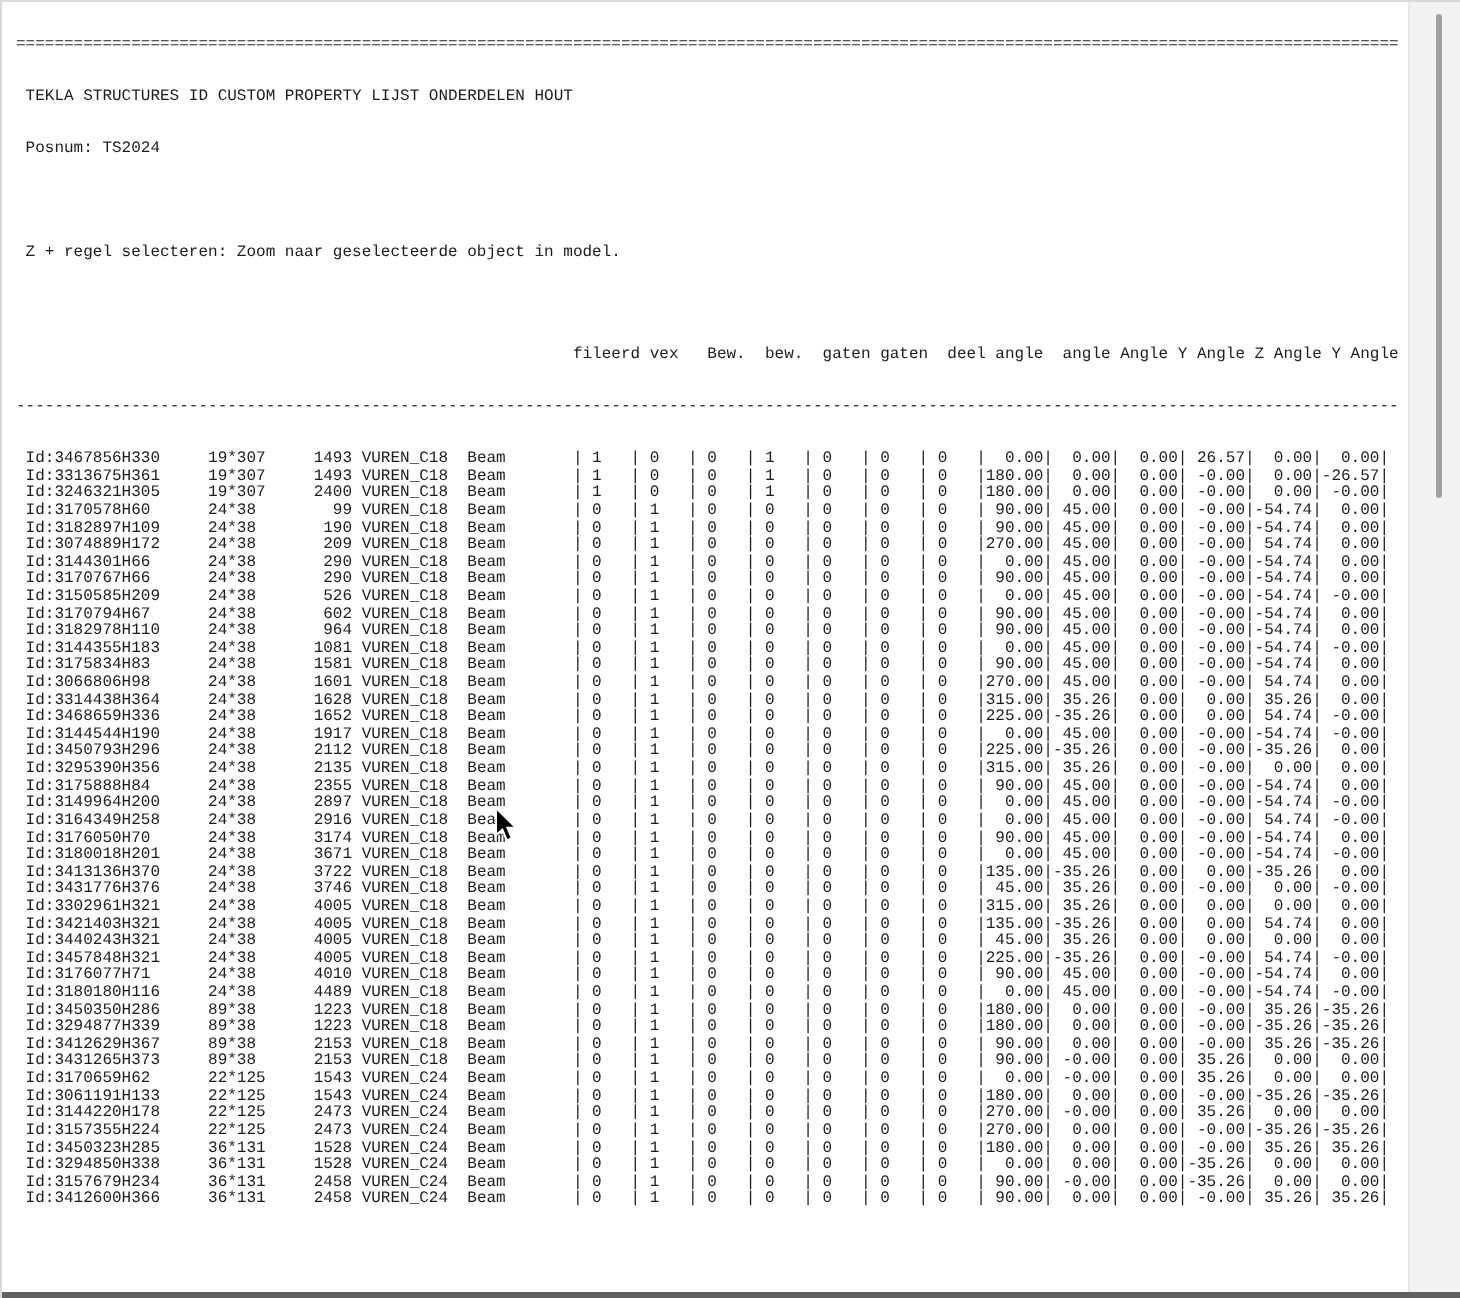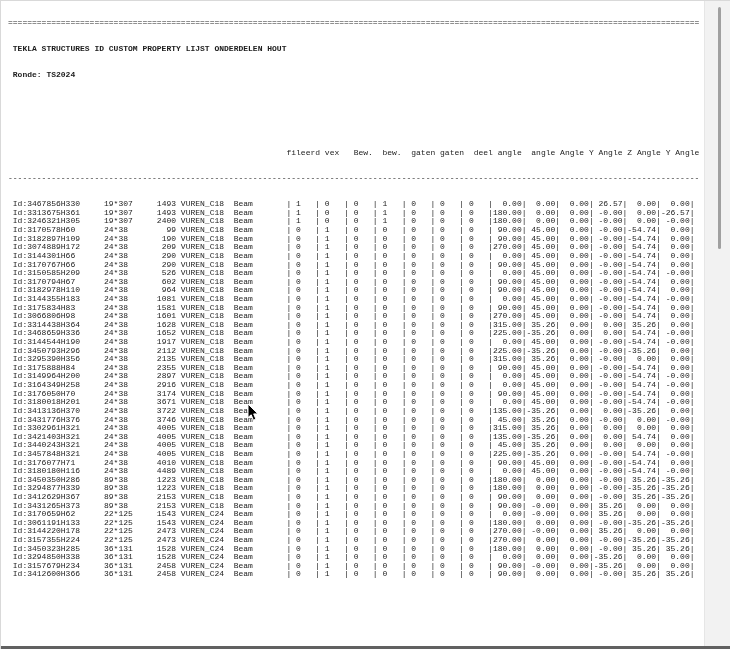--- a/index.html
+++ b/index.html
@@ -10,38 +10,39 @@
   body{width:730px;height:649px;overflow:hidden;background:var(--bg);
        font-family:"Liberation Sans",sans-serif;}
   .window{position:absolute;left:0;top:0;width:730px;height:649px;
           background:var(--bg);border-top:1px solid var(--border);
           border-left:1px solid var(--border);box-sizing:border-box;}
   .report{position:absolute;left:7px;top:1px;width:700px;
           font-family:"Liberation Mono","DejaVu Sans Mono",monospace;
           font-size:8px;line-height:8.62px;color:var(--text);
           white-space:pre;letter-spacing:0;}
   .ln{height:8.62px;overflow:visible;}
-  .indent{padding-left:4.8px;font-weight:bold;}
+  .indent{padding-left:4.8px;}
   .scroll-track{position:absolute;right:0;top:0;width:26px;height:649px;
                 background:var(--track);border-left:1px solid #e6e6e6;box-sizing:border-box;}
   .scroll-thumb{position:absolute;left:13px;top:6px;width:3px;height:242px;
                 background:var(--thumb);border-radius:2px;}
   .bottom-bar{position:absolute;left:0;bottom:0;width:730px;height:3px;
               background:var(--bottombar);}
   .cursor{position:absolute;left:246px;top:403px;width:12px;height:18px;}
 </style>
 </head>
 <body>
 
 <div class="window">
   <div class="report">
     <div class="ln" id="sep-top">================================================================================================================================================</div>
     <div class="ln indent">TEKLA STRUCTURES ID CUSTOM PROPERTY LIJST ONDERDELEN HOUT</div>
-    <div class="ln indent">Ronde: TS2024</div>
+    <div class="ln indent">Posnum: TS2024</div>
     <div class="ln"></div>
+    <div class="ln indent">Z + regel selecteren: Zoom naar geselecteerde object in model.</div>
     <div class="ln"></div>
     <div class="ln" id="hdr2">                                                          fileerd vex   Bew.  bew.  gaten gaten  deel angle  angle Angle Y Angle Z Angle Y Angle Z</div>
     <div class="ln" id="sep-hdr">------------------------------------------------------------------------------------------------------------------------------------------------</div>
     <div id="rows"><div class="ln"> Id:3467856H330     19*307     1493 VUREN_C18  Beam       | 1   | 0   | 0   | 1   | 0   | 0   | 0   |  0.00|  0.00|  0.00| 26.57|  0.00|  0.00|</div><div class="ln"> Id:3313675H361     19*307     1493 VUREN_C18  Beam       | 1   | 0   | 0   | 1   | 0   | 0   | 0   |180.00|  0.00|  0.00| -0.00|  0.00|-26.57|</div><div class="ln"> Id:3246321H305     19*307     2400 VUREN_C18  Beam       | 1   | 0   | 0   | 1   | 0   | 0   | 0   |180.00|  0.00|  0.00| -0.00|  0.00| -0.00|</div><div class="ln"> Id:3170578H60      24*38        99 VUREN_C18  Beam       | 0   | 1   | 0   | 0   | 0   | 0   | 0   | 90.00| 45.00|  0.00| -0.00|-54.74|  0.00|</div><div class="ln"> Id:3182897H109     24*38       190 VUREN_C18  Beam       | 0   | 1   | 0   | 0   | 0   | 0   | 0   | 90.00| 45.00|  0.00| -0.00|-54.74|  0.00|</div><div class="ln"> Id:3074889H172     24*38       209 VUREN_C18  Beam       | 0   | 1   | 0   | 0   | 0   | 0   | 0   |270.00| 45.00|  0.00| -0.00| 54.74|  0.00|</div><div class="ln"> Id:3144301H66      24*38       290 VUREN_C18  Beam       | 0   | 1   | 0   | 0   | 0   | 0   | 0   |  0.00| 45.00|  0.00| -0.00|-54.74|  0.00|</div><div class="ln"> Id:3170767H66      24*38       290 VUREN_C18  Beam       | 0   | 1   | 0   | 0   | 0   | 0   | 0   | 90.00| 45.00|  0.00| -0.00|-54.74|  0.00|</div><div class="ln"> Id:3150585H209     24*38       526 VUREN_C18  Beam       | 0   | 1   | 0   | 0   | 0   | 0   | 0   |  0.00| 45.00|  0.00| -0.00|-54.74| -0.00|</div><div class="ln"> Id:3170794H67      24*38       602 VUREN_C18  Beam       | 0   | 1   | 0   | 0   | 0   | 0   | 0   | 90.00| 45.00|  0.00| -0.00|-54.74|  0.00|</div><div class="ln"> Id:3182978H110     24*38       964 VUREN_C18  Beam       | 0   | 1   | 0   | 0   | 0   | 0   | 0   | 90.00| 45.00|  0.00| -0.00|-54.74|  0.00|</div><div class="ln"> Id:3144355H183     24*38      1081 VUREN_C18  Beam       | 0   | 1   | 0   | 0   | 0   | 0   | 0   |  0.00| 45.00|  0.00| -0.00|-54.74| -0.00|</div><div class="ln"> Id:3175834H83      24*38      1581 VUREN_C18  Beam       | 0   | 1   | 0   | 0   | 0   | 0   | 0   | 90.00| 45.00|  0.00| -0.00|-54.74|  0.00|</div><div class="ln"> Id:3066806H98      24*38      1601 VUREN_C18  Beam       | 0   | 1   | 0   | 0   | 0   | 0   | 0   |270.00| 45.00|  0.00| -0.00| 54.74|  0.00|</div><div class="ln"> Id:3314438H364     24*38      1628 VUREN_C18  Beam       | 0   | 1   | 0   | 0   | 0   | 0   | 0   |315.00| 35.26|  0.00|  0.00| 35.26|  0.00|</div><div class="ln"> Id:3468659H336     24*38      1652 VUREN_C18  Beam       | 0   | 1   | 0   | 0   | 0   | 0   | 0   |225.00|-35.26|  0.00|  0.00| 54.74| -0.00|</div><div class="ln"> Id:3144544H190     24*38      1917 VUREN_C18  Beam       | 0   | 1   | 0   | 0   | 0   | 0   | 0   |  0.00| 45.00|  0.00| -0.00|-54.74| -0.00|</div><div class="ln"> Id:3450793H296     24*38      2112 VUREN_C18  Beam       | 0   | 1   | 0   | 0   | 0   | 0   | 0   |225.00|-35.26|  0.00| -0.00|-35.26|  0.00|</div><div class="ln"> Id:3295390H356     24*38      2135 VUREN_C18  Beam       | 0   | 1   | 0   | 0   | 0   | 0   | 0   |315.00| 35.26|  0.00| -0.00|  0.00|  0.00|</div><div class="ln"> Id:3175888H84      24*38      2355 VUREN_C18  Beam       | 0   | 1   | 0   | 0   | 0   | 0   | 0   | 90.00| 45.00|  0.00| -0.00|-54.74|  0.00|</div><div class="ln"> Id:3149964H200     24*38      2897 VUREN_C18  Beam       | 0   | 1   | 0   | 0   | 0   | 0   | 0   |  0.00| 45.00|  0.00| -0.00|-54.74| -0.00|</div><div class="ln"> Id:3164349H258     24*38      2916 VUREN_C18  Beam       | 0   | 1   | 0   | 0   | 0   | 0   | 0   |  0.00| 45.00|  0.00| -0.00| 54.74| -0.00|</div><div class="ln"> Id:3176050H70      24*38      3174 VUREN_C18  Beam       | 0   | 1   | 0   | 0   | 0   | 0   | 0   | 90.00| 45.00|  0.00| -0.00|-54.74|  0.00|</div><div class="ln"> Id:3180018H201     24*38      3671 VUREN_C18  Beam       | 0   | 1   | 0   | 0   | 0   | 0   | 0   |  0.00| 45.00|  0.00| -0.00|-54.74| -0.00|</div><div class="ln"> Id:3413136H370     24*38      3722 VUREN_C18  Beam       | 0   | 1   | 0   | 0   | 0   | 0   | 0   |135.00|-35.26|  0.00|  0.00|-35.26|  0.00|</div><div class="ln"> Id:3431776H376     24*38      3746 VUREN_C18  Beam       | 0   | 1   | 0   | 0   | 0   | 0   | 0   | 45.00| 35.26|  0.00| -0.00|  0.00| -0.00|</div><div class="ln"> Id:3302961H321     24*38      4005 VUREN_C18  Beam       | 0   | 1   | 0   | 0   | 0   | 0   | 0   |315.00| 35.26|  0.00|  0.00|  0.00|  0.00|</div><div class="ln"> Id:3421403H321     24*38      4005 VUREN_C18  Beam       | 0   | 1   | 0   | 0   | 0   | 0   | 0   |135.00|-35.26|  0.00|  0.00| 54.74|  0.00|</div><div class="ln"> Id:3440243H321     24*38      4005 VUREN_C18  Beam       | 0   | 1   | 0   | 0   | 0   | 0   | 0   | 45.00| 35.26|  0.00|  0.00|  0.00|  0.00|</div><div class="ln"> Id:3457848H321     24*38      4005 VUREN_C18  Beam       | 0   | 1   | 0   | 0   | 0   | 0   | 0   |225.00|-35.26|  0.00| -0.00| 54.74| -0.00|</div><div class="ln"> Id:3176077H71      24*38      4010 VUREN_C18  Beam       | 0   | 1   | 0   | 0   | 0   | 0   | 0   | 90.00| 45.00|  0.00| -0.00|-54.74|  0.00|</div><div class="ln"> Id:3180180H116     24*38      4489 VUREN_C18  Beam       | 0   | 1   | 0   | 0   | 0   | 0   | 0   |  0.00| 45.00|  0.00| -0.00|-54.74| -0.00|</div><div class="ln"> Id:3450350H286     89*38      1223 VUREN_C18  Beam       | 0   | 1   | 0   | 0   | 0   | 0   | 0   |180.00|  0.00|  0.00| -0.00| 35.26|-35.26|</div><div class="ln"> Id:3294877H339     89*38      1223 VUREN_C18  Beam       | 0   | 1   | 0   | 0   | 0   | 0   | 0   |180.00|  0.00|  0.00| -0.00|-35.26|-35.26|</div><div class="ln"> Id:3412629H367     89*38      2153 VUREN_C18  Beam       | 0   | 1   | 0   | 0   | 0   | 0   | 0   | 90.00|  0.00|  0.00| -0.00| 35.26|-35.26|</div><div class="ln"> Id:3431265H373     89*38      2153 VUREN_C18  Beam       | 0   | 1   | 0   | 0   | 0   | 0   | 0   | 90.00| -0.00|  0.00| 35.26|  0.00|  0.00|</div><div class="ln"> Id:3170659H62      22*125     1543 VUREN_C24  Beam       | 0   | 1   | 0   | 0   | 0   | 0   | 0   |  0.00| -0.00|  0.00| 35.26|  0.00|  0.00|</div><div class="ln"> Id:3061191H133     22*125     1543 VUREN_C24  Beam       | 0   | 1   | 0   | 0   | 0   | 0   | 0   |180.00|  0.00|  0.00| -0.00|-35.26|-35.26|</div><div class="ln"> Id:3144220H178     22*125     2473 VUREN_C24  Beam       | 0   | 1   | 0   | 0   | 0   | 0   | 0   |270.00| -0.00|  0.00| 35.26|  0.00|  0.00|</div><div class="ln"> Id:3157355H224     22*125     2473 VUREN_C24  Beam       | 0   | 1   | 0   | 0   | 0   | 0   | 0   |270.00|  0.00|  0.00| -0.00|-35.26|-35.26|</div><div class="ln"> Id:3450323H285     36*131     1528 VUREN_C24  Beam       | 0   | 1   | 0   | 0   | 0   | 0   | 0   |180.00|  0.00|  0.00| -0.00| 35.26| 35.26|</div><div class="ln"> Id:3294850H338     36*131     1528 VUREN_C24  Beam       | 0   | 1   | 0   | 0   | 0   | 0   | 0   |  0.00|  0.00|  0.00|-35.26|  0.00|  0.00|</div><div class="ln"> Id:3157679H234     36*131     2458 VUREN_C24  Beam       | 0   | 1   | 0   | 0   | 0   | 0   | 0   | 90.00| -0.00|  0.00|-35.26|  0.00|  0.00|</div><div class="ln"> Id:3412600H366     36*131     2458 VUREN_C24  Beam       | 0   | 1   | 0   | 0   | 0   | 0   | 0   | 90.00|  0.00|  0.00| -0.00| 35.26| 35.26|</div></div>
   </div>
 
   <div class="scroll-track">
     <div class="scroll-thumb"></div>
   </div>
 

